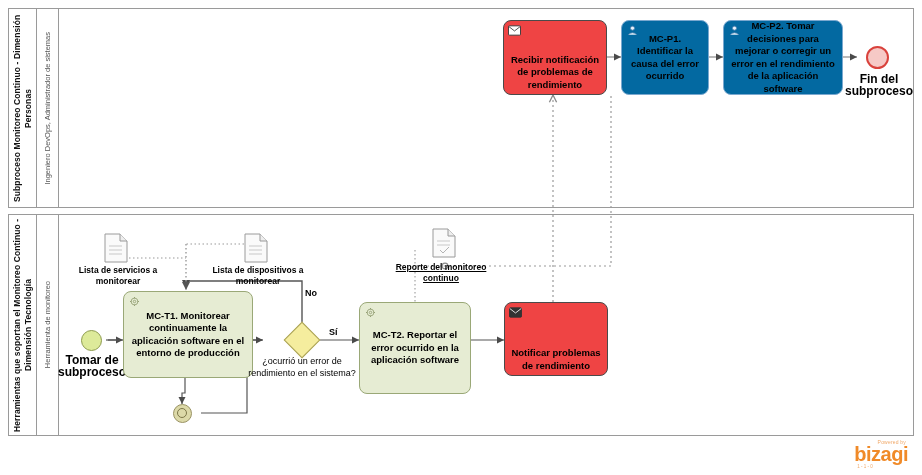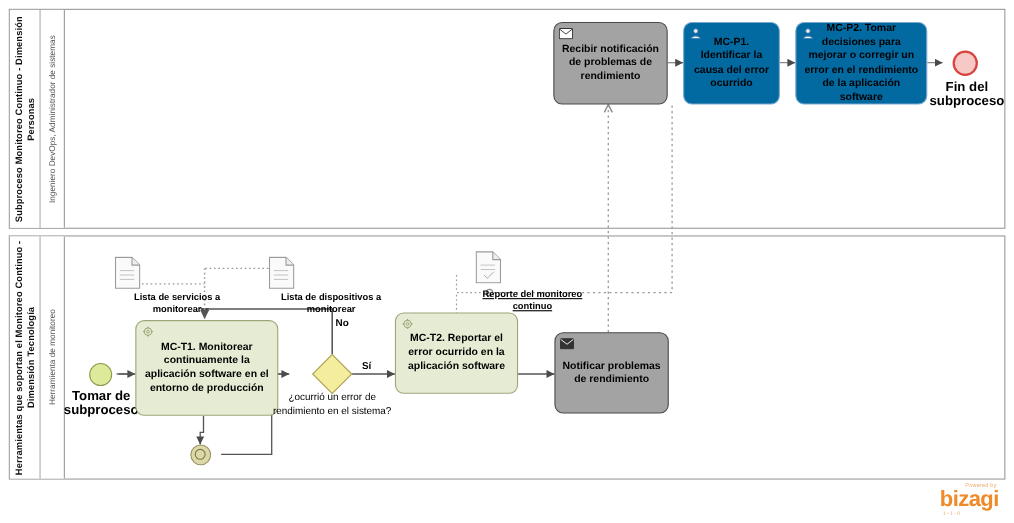--- a/index.html
+++ b/index.html
@@ -84,22 +84,23 @@
     align-items: center;
     justify-content: center;
     text-align: center;
     font-size: 9.5px;
     font-weight: bold;
     line-height: 12.5px;
     color: #000;
     padding: 3px 5px;
   }
   .task-white {
-    background: #a3a3a3;
+    background: #ef4444;
     border: 1.6px solid #4a4a4a;
+    align-items: flex-end;
   }
   .task-blue {
     background: #0369a1;
     border: 1.6px solid #7aa8cf;
   }
   .task-green {
     background: #e6ecd3;
     border: 1.4px solid #9aa877;
   }
   .task .label { display: block; width: 100%; }
@@ -175,21 +176,20 @@
     position: absolute;
     width: 24px; height: 30px;
   }
   .do-label {
     position: absolute;
     text-align: center;
     font-size: 8.5px;
     font-weight: bold;
     line-height: 11px;
     color: #000;
-    margin-left: 43px;
   }
 
   
   .flow-label {
     position: absolute;
     font-size: 9px;
     font-weight: bold;
     color: #000;
   }
   svg.edges {
@@ -383,21 +383,21 @@
   </div>
 
   <div class="event ev-timer" style="left:173px; top:404px;"></div>
 
   <div class="gateway" style="left:289px; top:327px;"></div>
   <div class="gw-label" style="left:248px; top:356px; width:108px;">¿ocurrió un error de rendimiento en el sistema?</div>
 
   <div class="flow-label" style="left:305px; top:288px;">No</div>
   <div class="flow-label" style="left:329px; top:327px;">Sí</div>
 
-  <div class="task task-green" style="left:359px; top:284px; width:112px; height:74px;">
+  <div class="task task-green" style="left:359px; top:302px; width:112px; height:92px;">
     <svg class="ticon" viewBox="0 0 14 14">
       <circle cx="7" cy="7" r="4.3" fill="none" stroke="#8f9a6e" stroke-width="1"></circle>
       <circle cx="7" cy="7" r="1.6" fill="none" stroke="#8f9a6e" stroke-width="1"></circle>
       <g stroke="#8f9a6e" stroke-width="1.4">
         <line x1="7" y1="1.4" x2="7" y2="3"></line>
         <line x1="7" y1="11" x2="7" y2="12.6"></line>
         <line x1="1.4" y1="7" x2="3" y2="7"></line>
         <line x1="11" y1="7" x2="12.6" y2="7"></line>
       </g>
     </svg>

